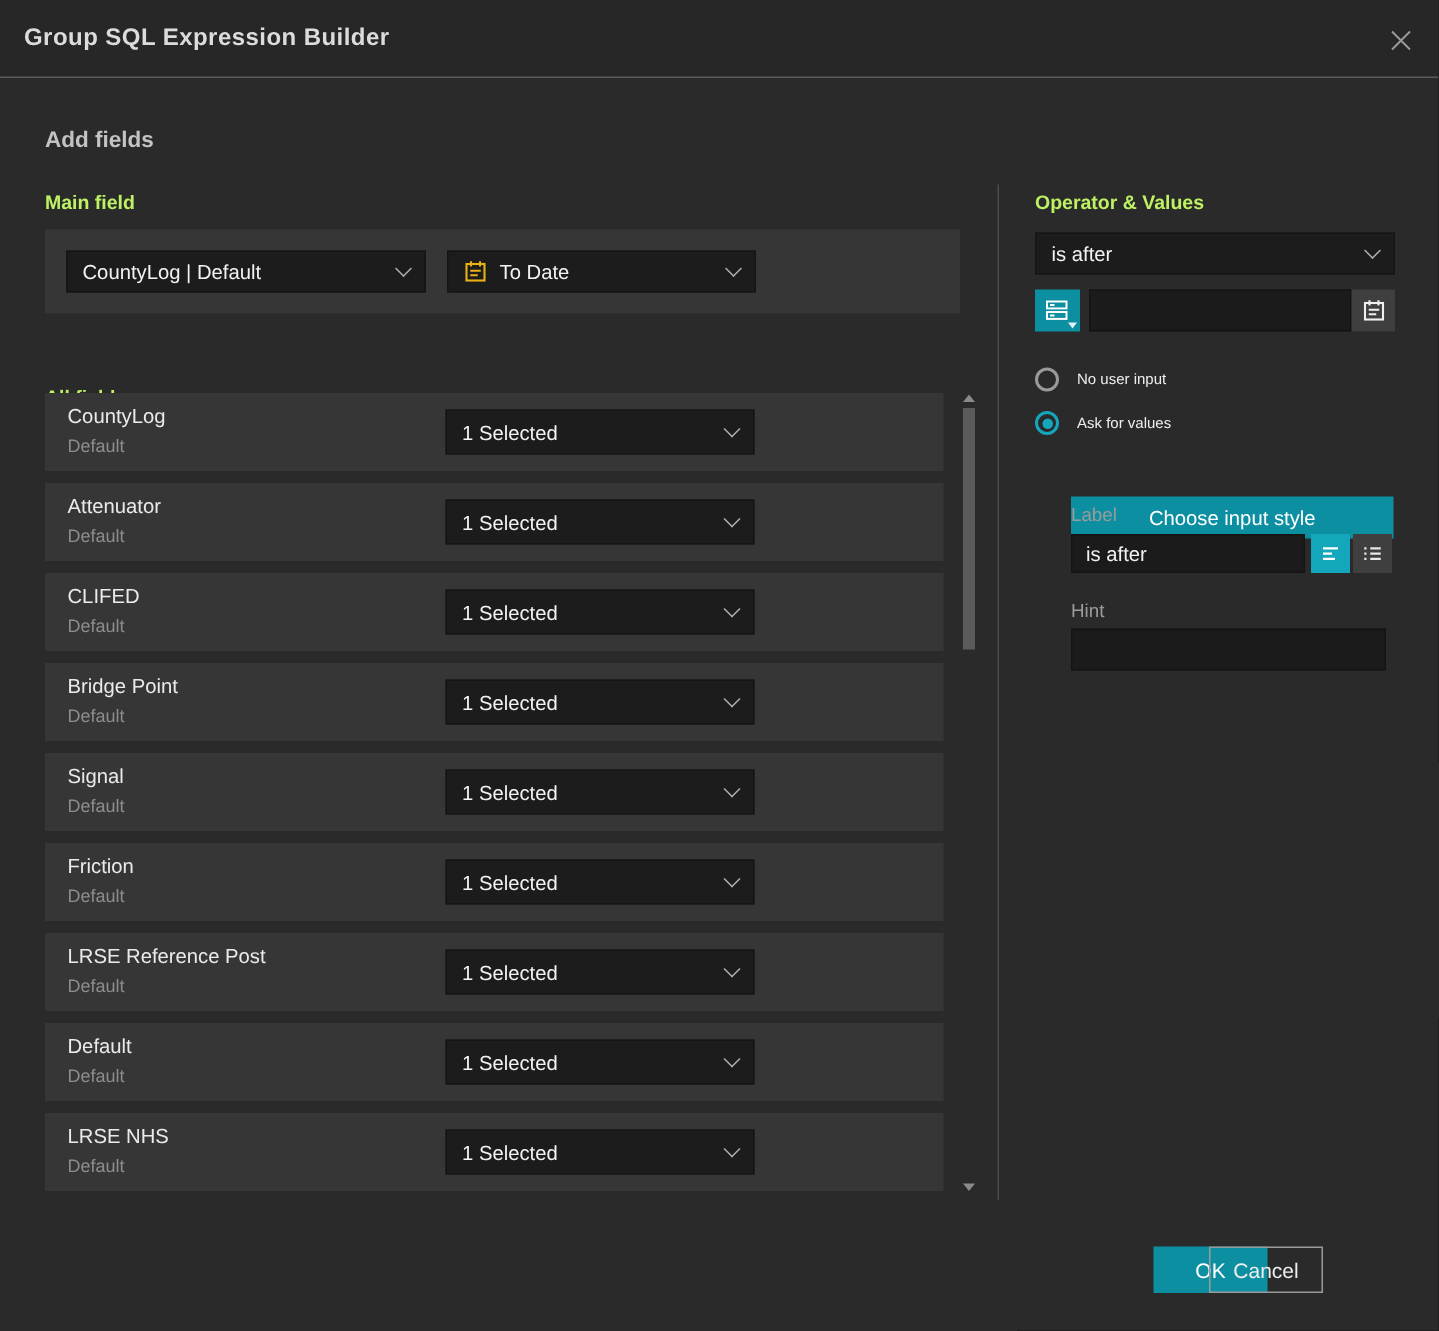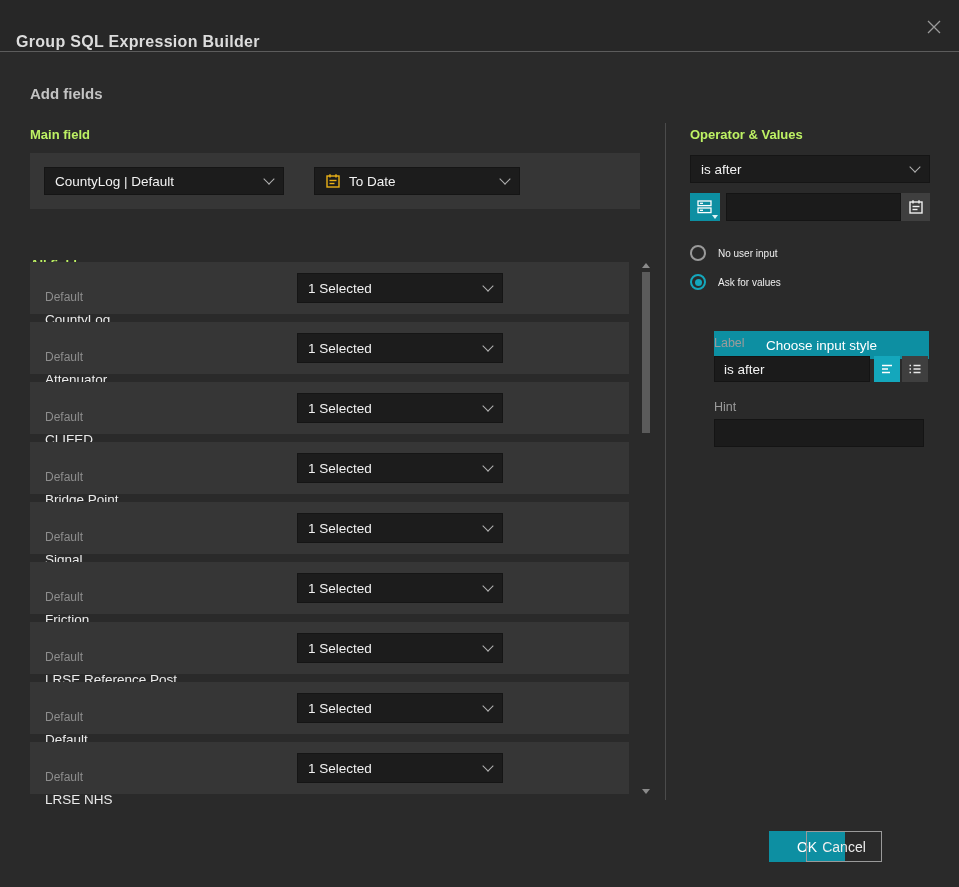--- a/index.html
+++ b/index.html
@@ -10,47 +10,47 @@
     --panel:#363636;
     --field:#1c1c1c;
   }
   html,body{margin:0;padding:0;background:#1a1a1a;}
   .dialog{
     position:relative;width:959px;height:887px;background:var(--bg);
     font-family:"Liberation Sans",sans-serif;color:#e8e8e8;overflow:hidden;
   }
   
   .titlebar{position:absolute;top:0;left:0;right:0;height:52px;background:#272727;
-    border-bottom:1px solid #5c5c5c;display:flex;align-items:flex-end;padding:0 16px;box-sizing:border-box;}
+    border-bottom:1px solid #5c5c5c;display:flex;align-items:center;padding:0 16px;box-sizing:border-box;}
   .title{font-size:16px;font-weight:700;color:#dcdcdc;letter-spacing:.3px;}
   .close-btn{position:absolute;right:12px;top:14px;width:26px;height:26px;display:flex;
     align-items:center;justify-content:center;color:#9a9a9a;cursor:pointer;}
   
   .h-add{position:absolute;left:30px;top:85px;font-size:15px;font-weight:700;color:#c3c3c3;}
   .h-sub{position:absolute;font-size:13px;font-weight:700;color:#bef264;}
   .h-main{left:30px;top:127px;}
   .h-all{left:30px;top:235px;margin-top:22px;}
   .h-op{left:690px;top:127px;}
   
   .select{height:28px;background:var(--field);border:1px solid #151515;display:flex;
     align-items:center;padding:0 10px;box-sizing:border-box;font-size:13.5px;color:#f2f2f2;cursor:pointer;}
   .select .lbl{white-space:nowrap;overflow:hidden;}
   .chev{width:7px;height:7px;border-right:1.6px solid #b0b0b0;border-bottom:1.6px solid #b0b0b0;
     transform:rotate(45deg);margin-left:auto;margin-top:-4px;flex:none;}
   .tinput{background:#1b1b1b;border:1px solid #141414;color:#f2f2f2;font-size:13.5px;
     font-family:"Liberation Sans",sans-serif;padding:0 9px;box-sizing:border-box;outline:none;}
   
   .main-panel{position:absolute;left:30px;top:153px;width:610px;height:56px;background:var(--panel);
-    display:flex;align-items:center;padding-left:14px;box-sizing:border-box;gap:30px;}
+    display:flex;align-items:center;padding-left:14px;box-sizing:border-box;gap:14px;}
   .sel-field{width:240px;}
   .sel-date{width:206px;gap:8px;}
   .cal-y{color:var(--yellow);display:flex;flex:none;}
   
   .row{position:absolute;left:30px;width:599px;height:52px;background:var(--panel);}
-  .row-name{position:absolute;left:15px;top:8px;font-size:13.5px;color:#eaeaea;margin-top:42px;}
+  .row-name{position:absolute;left:15px;top:8px;font-size:13.5px;color:#eaeaea;}
   .row-sub{position:absolute;left:15px;top:28px;font-size:12px;color:#8d8d8d;}
   .row-select{position:absolute;left:267px;top:11px;width:206px;height:30px;}
   
   .sb-thumb{position:absolute;left:642px;top:272px;width:8px;height:161px;background:#5b5b5b;cursor:pointer;}
   .sb-arrow{position:absolute;left:642px;width:0;height:0;border-left:4px solid transparent;
     border-right:4px solid transparent;cursor:pointer;}
   .sb-up{top:263px;border-bottom:5px solid #8a8a8a;}
   .sb-down{top:789px;border-top:5px solid #8a8a8a;}
   
   .divider-v{position:absolute;left:665px;top:123px;width:1px;height:677px;background:#4b4b4b;}

